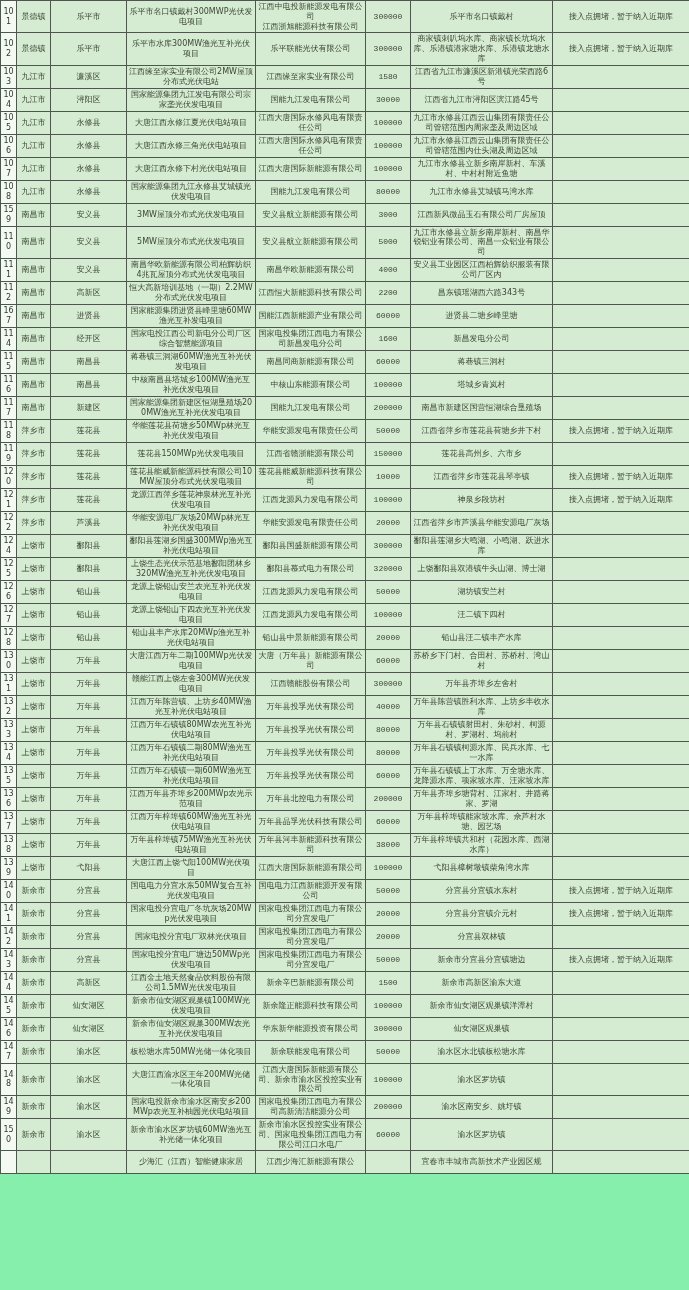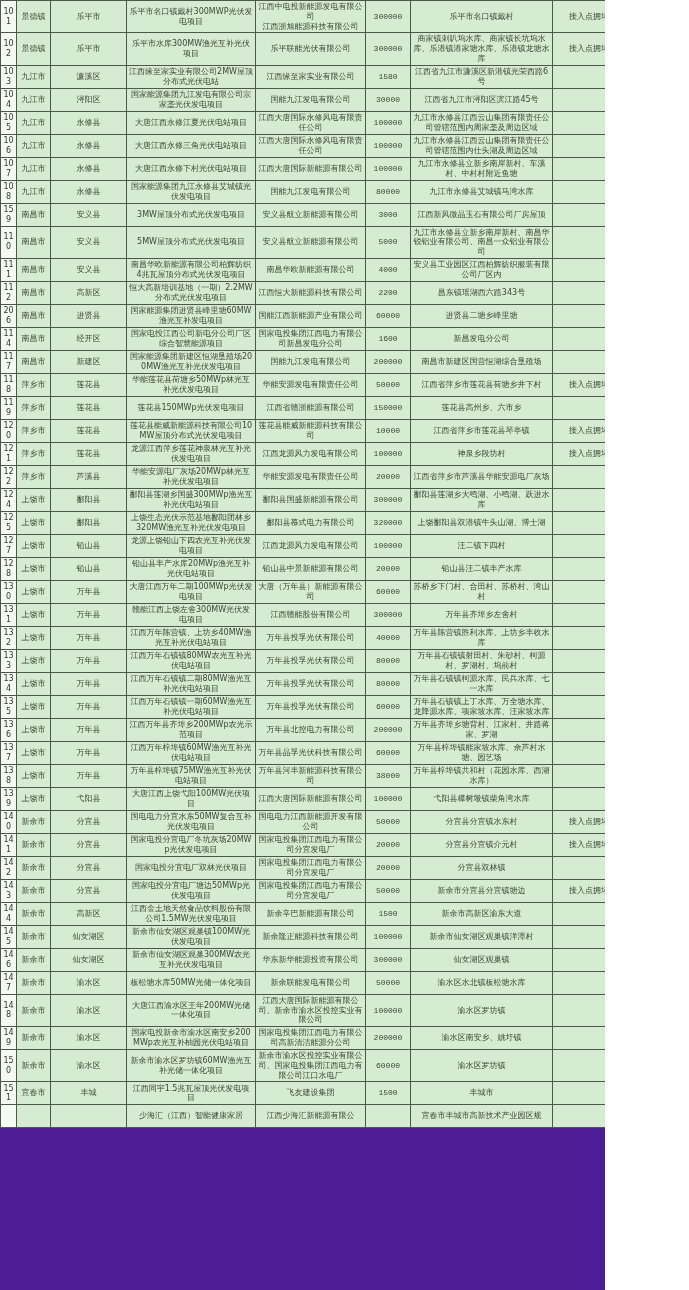--- a/index.html
+++ b/index.html
@@ -1,19 +1,19 @@
 <!DOCTYPE html>
 <html><head>
 <meta charset="utf-8">
 <style>
   html,body{margin:0;padding:0;background:#fff;}
   #sheet{
-    width:605px;height:1290px;overflow:hidden;position:relative;
+    width:689px;height:1290px;overflow:hidden;position:relative;
     font-family:"DejaVu Sans","Liberation Sans",sans-serif;
-    background:#4c1d95;
+    background:#86efac;
   }
   table{
     border-collapse:collapse;table-layout:fixed;width:689px;
     font-size:8px;line-height:1.22;color:#3b4535;
   }
   col.c-no{width:16px}
   col.c-city{width:34px}
   col.c-district{width:76px}
   col.c-project{width:129px}
   col.c-company{width:110px}
@@ -163,37 +163,57 @@
           <td class="no">112</td>
           <td class="city">南昌市</td>
           <td class="district">高新区</td>
           <td class="project">恒大高新培训基地（一期）2.2MW分布式光伏发电项目</td>
           <td class="company">江西恒大新能源科技有限公司</td>
           <td class="capacity">2200</td>
           <td class="location">昌东镇瑶湖西六路343号</td>
           <td class="note"></td>
         </tr>
         <tr>
-          <td class="no">206</td>
+          <td class="no">167</td>
           <td class="city">南昌市</td>
           <td class="district">进贤县</td>
           <td class="project">国家能源集团进贤县峰里塘60MW渔光互补发电项目</td>
           <td class="company">国能江西新能源产业有限公司</td>
           <td class="capacity">60000</td>
           <td class="location">进贤县二塘乡峰里塘</td>
           <td class="note"></td>
         </tr>
         <tr>
           <td class="no">114</td>
           <td class="city">南昌市</td>
           <td class="district">经开区</td>
           <td class="project">国家电投江西公司新电分公司厂区综合智慧能源项目</td>
           <td class="company">国家电投集团江西电力有限公司新昌发电分公司</td>
           <td class="capacity">1600</td>
           <td class="location">新昌发电分公司</td>
+          <td class="note"></td>
+        </tr>
+        <tr>
+          <td class="no">115</td>
+          <td class="city">南昌市</td>
+          <td class="district">南昌县</td>
+          <td class="project">蒋巷镇三洞湖60MW渔光互补光伏发电项目</td>
+          <td class="company">南昌同商新能源有限公司</td>
+          <td class="capacity">60000</td>
+          <td class="location">蒋巷镇三洞村</td>
+          <td class="note"></td>
+        </tr>
+        <tr>
+          <td class="no">116</td>
+          <td class="city">南昌市</td>
+          <td class="district">南昌县</td>
+          <td class="project">中核南昌县塔城乡100MW渔光互补光伏发电项目</td>
+          <td class="company">中核山东能源有限公司</td>
+          <td class="capacity">100000</td>
+          <td class="location">塔城乡青岚村</td>
           <td class="note"></td>
         </tr>
         <tr>
           <td class="no">117</td>
           <td class="city">南昌市</td>
           <td class="district">新建区</td>
           <td class="project">国家能源集团新建区恒湖垦殖场200MW渔光互补光伏发电项目</td>
           <td class="company">国能九江发电有限公司</td>
           <td class="capacity">200000</td>
           <td class="location">南昌市新建区国营恒湖综合垦殖场</td>
@@ -263,20 +283,30 @@
           <td class="no">125</td>
           <td class="city">上饶市</td>
           <td class="district">鄱阳县</td>
           <td class="project">上饶生态光伏示范基地鄱阳团林乡320MW渔光互补光伏发电项目</td>
           <td class="company">鄱阳县慕式电力有限公司</td>
           <td class="capacity">320000</td>
           <td class="location">上饶鄱阳县双港镇牛头山湖、博士湖</td>
           <td class="note"></td>
         </tr>
         <tr>
+          <td class="no">126</td>
+          <td class="city">上饶市</td>
+          <td class="district">铅山县</td>
+          <td class="project">龙源上饶铅山安兰农光互补光伏发电项目</td>
+          <td class="company">江西龙源风力发电有限公司</td>
+          <td class="capacity">50000</td>
+          <td class="location">湖坊镇安兰村</td>
+          <td class="note"></td>
+        </tr>
+        <tr>
           <td class="no">127</td>
           <td class="city">上饶市</td>
           <td class="district">铅山县</td>
           <td class="project">龙源上饶铅山下四农光互补光伏发电项目</td>
           <td class="company">江西龙源风力发电有限公司</td>
           <td class="capacity">100000</td>
           <td class="location">汪二镇下四村</td>
           <td class="note"></td>
         </tr>
         <tr>
@@ -490,30 +520,20 @@
           <td class="note"></td>
         </tr>
         <tr>
           <td class="no">150</td>
           <td class="city">新余市</td>
           <td class="district">渝水区</td>
           <td class="project">新余市渝水区罗坊镇60MW渔光互补光储一体化项目</td>
           <td class="company">新余市渝水区投控实业有限公司、国家电投集团江西电力有限公司江口水电厂</td>
           <td class="capacity">60000</td>
           <td class="location">渝水区罗坊镇</td>
-          <td class="note"></td>
-        </tr>
-        <tr>
-          <td class="no">151</td>
-          <td class="city">宜春市</td>
-          <td class="district">丰城</td>
-          <td class="project">江西同宇1.5兆瓦屋顶光伏发电项目</td>
-          <td class="company">飞友建设集团</td>
-          <td class="capacity">1500</td>
-          <td class="location">丰城市</td>
           <td class="note"></td>
         </tr>
         <tr>
           <td class="no"></td>
           <td class="city"></td>
           <td class="district"></td>
           <td class="project">少海汇（江西）智能健康家居</td>
           <td class="company">江西少海汇新能源有限公</td>
           <td class="capacity"></td>
           <td class="location">宜春市丰城市高新技术产业园区规</td>

